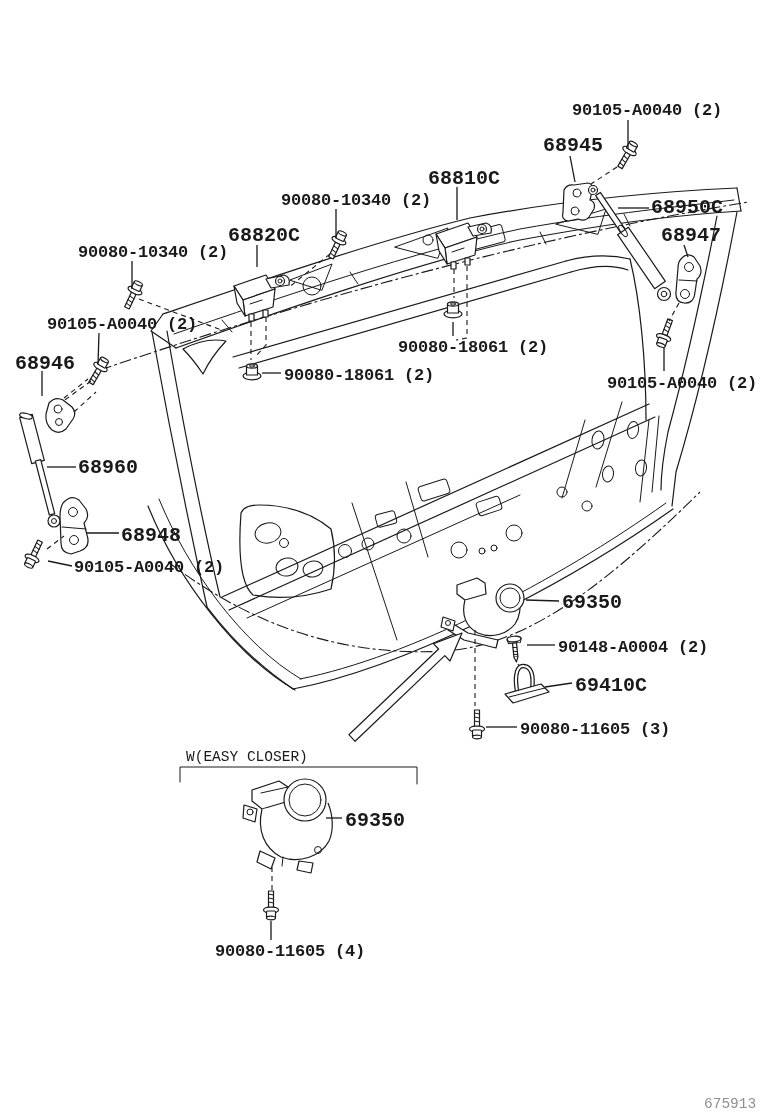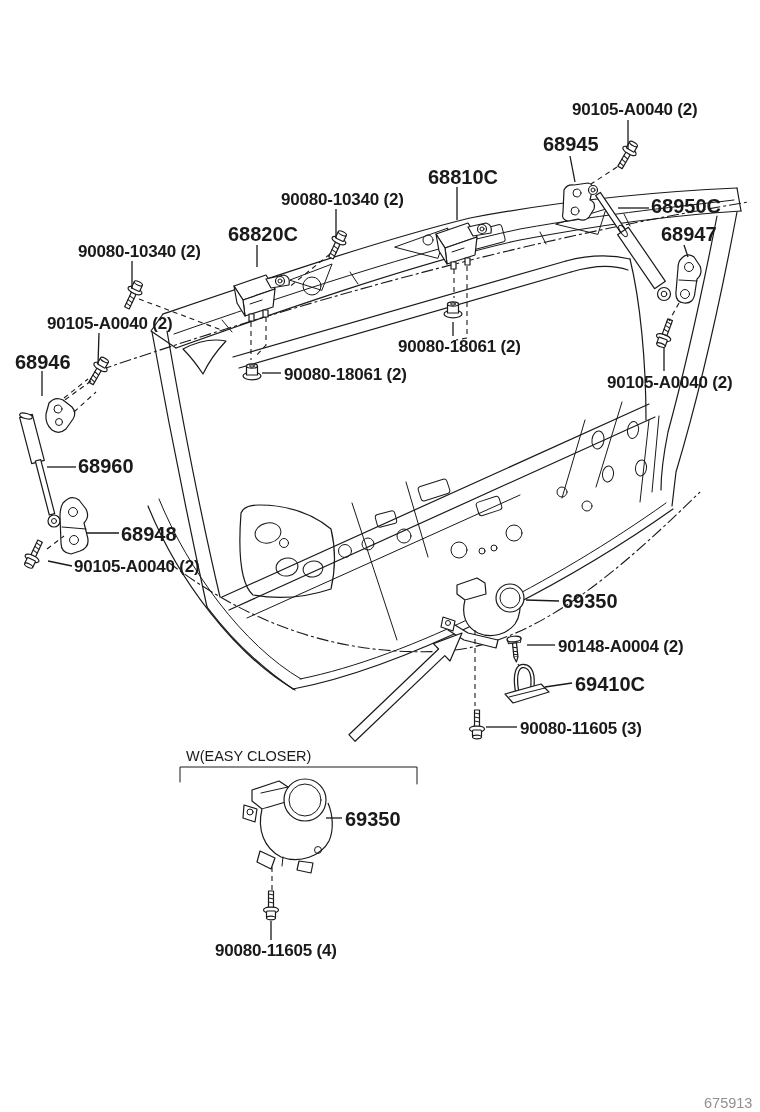--- a/index.html
+++ b/index.html
@@ -1,17 +1,17 @@
 <!DOCTYPE html>
 <html><head>
 <meta charset="utf-8">
 <style>
   html,body{margin:0;padding:0;background:#ffffff;}
   .stage{position:relative;width:760px;height:1112px;background:#ffffff;overflow:hidden;
-         font-family:Liberation Sans, sans-serif;text-align:center;}
+         font-family:Liberation Mono, monospace;text-align:center;}
   svg{position:absolute;left:0;top:0;}
   .ln{fill:none;stroke:#1a1a1a;stroke-width:1.2;stroke-linecap:round;stroke-linejoin:round;}
   .lnthin{fill:none;stroke:#1a1a1a;stroke-width:1;stroke-linecap:round;}
   .wfill{fill:#ffffff;stroke:#1a1a1a;stroke-width:1.2;stroke-linejoin:round;}
   .dash{fill:none;stroke:#1a1a1a;stroke-width:1.1;stroke-dasharray:5 4;}
   .dashdot{fill:none;stroke:#1a1a1a;stroke-width:1.1;stroke-dasharray:12 3 3 3;}
   .leader{fill:none;stroke:#1a1a1a;stroke-width:1.3;}
   .lbl-lg{font-size:20px;font-weight:700;fill:#1a1a1a;}
   .lbl-sm{font-size:17px;font-weight:700;fill:#1a1a1a;letter-spacing:-0.2px;}
   .lbl-note{font-size:14.5px;font-weight:400;fill:#1a1a1a;}

